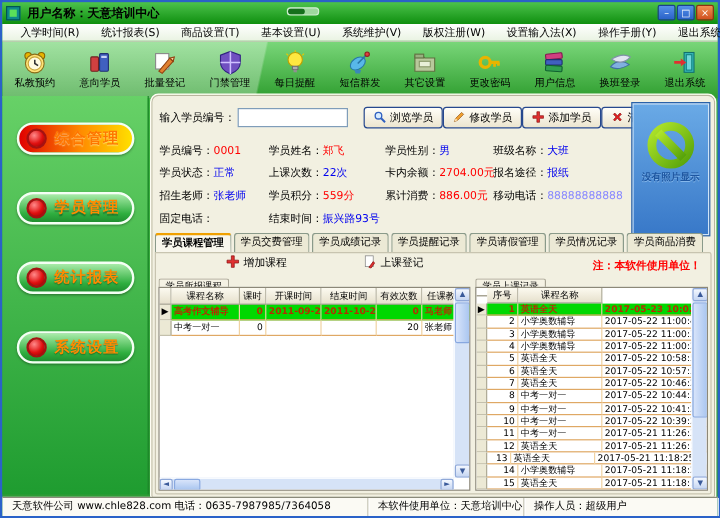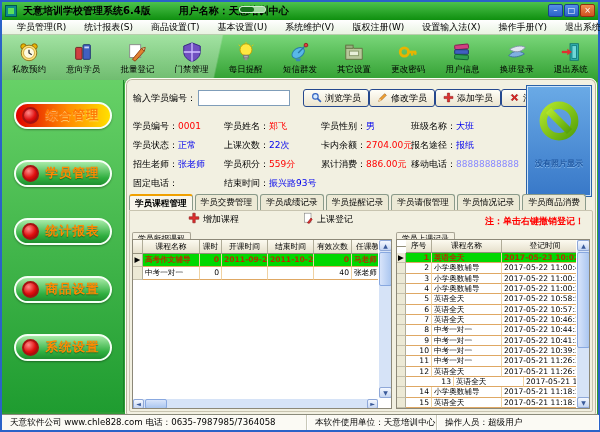--- a/index.html
+++ b/index.html
@@ -69,21 +69,21 @@
   #info-grid { position:absolute; left:7px; top:41px; display:grid;
     grid-template-columns:91px 97px 90px 138px; column-gap:0; row-gap:7px; }
   .info-cell { display:flex; font-size:9px; line-height:12px; white-space:nowrap; }
   .val-red { color:#ff0000; } .val-blue { color:#0000ee; } .val-peri { color:#8888ff; }
 
   
   #photo { position:absolute; right:4px; top:6px; width:66px; height:112px;
     background:linear-gradient(180deg,#6aaae6,#3878c8); border:1px solid #2a62a8;
     box-shadow:0 0 0 1px #cfe4f8 inset; display:flex; flex-direction:column; align-items:center; }
   #photo svg { width:42px; height:42px; margin-top:14px; }
-  #photo-caption { margin-top:16px; font-size:8px; font-weight:bold; color:#1e56a0;
+  #photo-caption { margin-top:0; font-size:8px; font-weight:bold; color:#1e56a0;
     text-shadow:0 1px 0 rgba(180,220,255,.55); white-space:nowrap;text-align:right; }
 
   
   #tabs { position:absolute; left:3px; top:115px; display:flex; gap:2px; }
   .tab { height:16px; line-height:15px; padding:0 5px; font-size:8.6px; white-space:nowrap;
     background:#ece9d5; border:1px solid #8a9a8a; border-bottom:none; border-radius:3px 3px 0 0; }
   .tab.active { background:#f8f6ec; border-top:2px solid #f0a000; font-weight:bold; }
 
   
   #tab-content { position:absolute; left:3px; right:3px; top:131px; bottom:3px;
@@ -140,32 +140,31 @@
   .status-sec:nth-child(3) { flex:1; border-right:none; }
 </style>
 </head>
 <body>
 
 <div id="win">
 <div id="inner">
 
   <div id="titlebar">
     <div id="app-icon"></div>
-    <span class="title-text">天意培训学校管理系统6.4版</span>
     <span class="title-text">用户名称：天意培训中心</span>
     <div id="title-progress"></div>
     <div id="win-controls">
           <div class="win-btn">–</div>
           <div class="win-btn">□</div>
           <div class="win-btn close">×</div>
         </div>
   </div>
 
   <div id="menubar">
-        <span class="menu-item">学员管理(R)</span>
+        <span class="menu-item">入学时间(R)</span>
         <span class="menu-item">统计报表(S)</span>
         <span class="menu-item">商品设置(T)</span>
         <span class="menu-item">基本设置(U)</span>
         <span class="menu-item">系统维护(V)</span>
         <span class="menu-item">版权注册(W)</span>
         <span class="menu-item">设置输入法(X)</span>
         <span class="menu-item">操作手册(Y)</span>
         <span class="menu-item">退出系统(Z)</span>
       </div>
 
@@ -293,24 +292,20 @@
           <span class="red-lamp"></span>
           <span class="side-label">综合管理</span>
         </div>
         <div class="side-btn">
           <span class="red-lamp"></span>
           <span class="side-label">学员管理</span>
         </div>
         <div class="side-btn">
           <span class="red-lamp"></span>
           <span class="side-label">统计报表</span>
-        </div>
-        <div class="side-btn">
-          <span class="red-lamp"></span>
-          <span class="side-label">商品设置</span>
         </div>
         <div class="side-btn">
           <span class="red-lamp"></span>
           <span class="side-label">系统设置</span>
         </div>
       </div>
 
   <div id="main">
 
     <div id="search-row">
@@ -423,21 +418,21 @@
           <span class="tab active">学员课程管理</span>
           <span class="tab">学员交费管理</span>
           <span class="tab">学员成绩记录</span>
           <span class="tab">学员提醒记录</span>
           <span class="tab">学员请假管理</span>
           <span class="tab">学员情况记录</span>
           <span class="tab">学员商品消费</span>
         </div>
 
     <div id="tab-content">
-      <span id="note">注：单击右键撤销登记！</span>
+      <span id="note">注：本软件使用单位！</span>
 
       <div class="sub-panel" id="course-panel">
         <span class="sub-tab">学员所报课程</span>
         <div class="grid" id="course-grid">
 
         <div class="g-head">
                 <div class="g-hcell" style="width: 10px;"></div>
                 <div class="g-hcell" style="width: 57px;">课程名称</div>
                 <div class="g-hcell" style="width: 22px;">课时</div>
                 <div class="g-hcell" style="width: 46px;">开课时间</div>
@@ -453,21 +448,21 @@
                 <div class="g-cell" style="width: 46px;">2011-10-22</div>
                 <div class="g-cell num" style="width: 38px;">0</div>
                 <div class="g-cell" style="width: 40px;">马老师</div>
               </div>
               <div class="g-row">
                 <div class="g-cell ind" style="width: 10px;"></div>
                 <div class="g-cell" style="width: 57px;">中考一对一</div>
                 <div class="g-cell num" style="width: 22px;">0</div>
                 <div class="g-cell" style="width: 46px;"></div>
                 <div class="g-cell" style="width: 46px;"></div>
-                <div class="g-cell num" style="width: 38px;">40</div>
+                <div class="g-cell num" style="width: 38px;">20</div>
                 <div class="g-cell" style="width: 40px;">张老师</div>
               </div>
               <div class="vscroll">
             <div class="sc-btn sc-up">▲</div>
             <div class="sc-thumb" style="top:12px;height:34px;"></div>
             <div class="sc-btn sc-down">▼</div>
           </div>
               <div class="hscroll">
             <div class="hs-btn hs-left">◄</div>
             <div class="hs-thumb"></div>
@@ -477,21 +472,20 @@
       </div>
 
       <div class="sub-panel" id="record-panel">
         <span class="sub-tab">学员上课记录</span>
         <div class="grid" id="record-grid">
 
         <div class="g-head">
                 <div class="g-hcell" style="width: 9px;"></div>
                 <div class="g-hcell" style="width: 26px;">序号</div>
                 <div class="g-hcell" style="width: 70px;">课程名称</div>
-                <div class="g-hcell" style="width: 87px;">登记时间</div>
               </div>
               <div class="g-row sel">
                 <div class="g-cell ind" style="width: 9px;">▶</div>
                 <div class="g-cell num" style="width: 26px;">1</div>
                 <div class="g-cell" style="width: 70px;">英语全天</div>
                 <div class="g-cell" style="width: 87px;">2017-05-23 10:02:30</div>
               </div>
               <div class="g-row">
                 <div class="g-cell ind" style="width: 9px;"></div>
                 <div class="g-cell num" style="width: 26px;">2</div>
@@ -553,21 +547,21 @@
                 <div class="g-cell" style="width: 87px;">2017-05-21 11:26:30</div>
               </div>
               <div class="g-row">
                 <div class="g-cell ind" style="width: 9px;"></div>
                 <div class="g-cell num" style="width: 26px;">12</div>
                 <div class="g-cell" style="width: 70px;">英语全天</div>
                 <div class="g-cell" style="width: 87px;">2017-05-21 11:26:11</div>
               </div>
               <div class="g-row">
                 <div class="g-cell ind" style="width: 9px;"></div>
-                <div class="g-cell num" style="width: 48px;">13</div>
+                <div class="g-cell num" style="width: 20px;">13</div>
                 <div class="g-cell" style="width: 70px;">英语全天</div>
                 <div class="g-cell" style="width: 87px;">2017-05-21 11:18:25</div>
               </div>
               <div class="g-row">
                 <div class="g-cell ind" style="width: 9px;"></div>
                 <div class="g-cell num" style="width: 26px;">14</div>
                 <div class="g-cell" style="width: 70px;">小学奥数辅导</div>
                 <div class="g-cell" style="width: 87px;">2017-05-21 11:18:22</div>
               </div>
               <div class="g-row">

